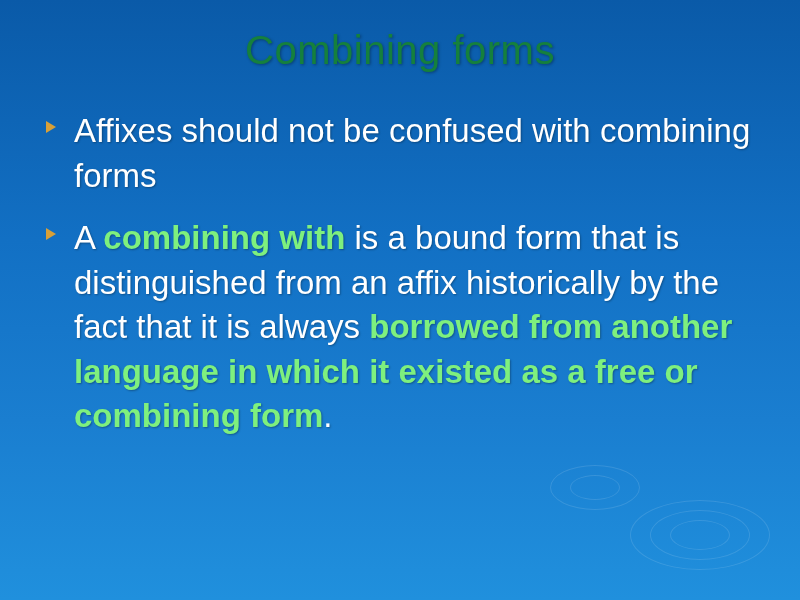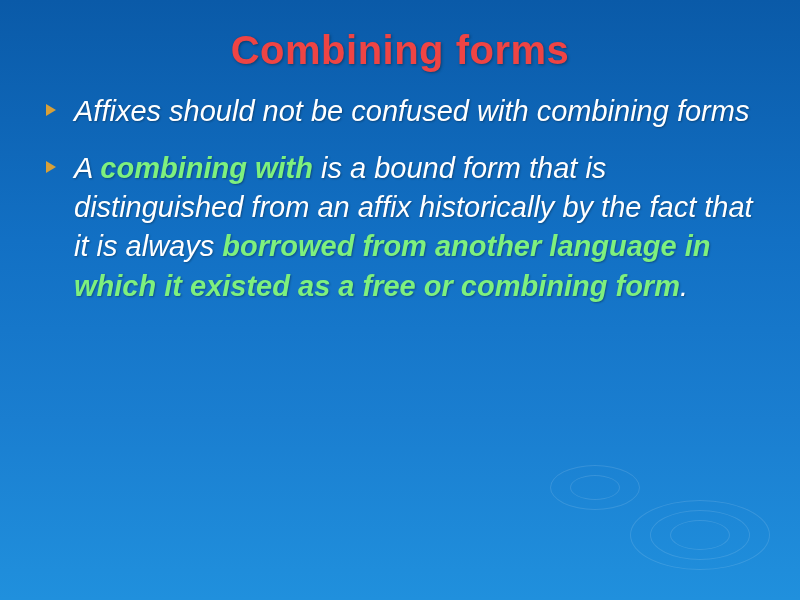--- a/index.html
+++ b/index.html
@@ -27,37 +27,36 @@
   .r5 { width: 50px; height: 25px; right: 150px; bottom: 70px; }
 
   .slide {
     position: relative;
     width: 100%;
     height: 100%;
     padding: 28px 40px 40px 40px;
   }
   .title {
     text-align: center;
-    color: #ef4444;
+    color: #15803d;
     font-size: 40px;
-    font-weight: bold;
-    margin-bottom: 19px;
+    font-weight: normal;
+    margin-bottom: 36px;
     text-shadow: 1px 1px 3px rgba(0,0,0,0.35);
     letter-spacing: 0.5px;
   }
   .bullets { list-style: none; }
   .bullet {
     position: relative;
     padding-left: 34px;
     color: #ffffff;
-    font-size: 29px;
+    font-size: 33px;
     line-height: 1.35;
     margin-bottom: 18px;
     text-shadow: 1px 1px 2px rgba(0,0,0,0.3);
-    font-style: italic;
   }
   .bullet::before {
     content: "";
     position: absolute;
     left: 6px;
     top: 12px;
     width: 0; height: 0;
     border-top: 6px solid transparent;
     border-bottom: 6px solid transparent;
     border-left: 10px solid #d8a038;

